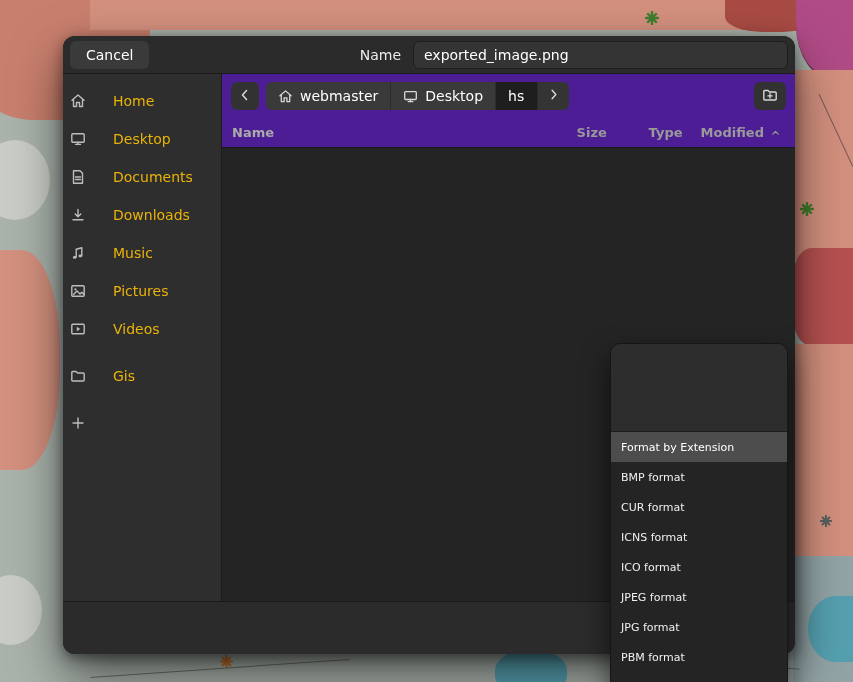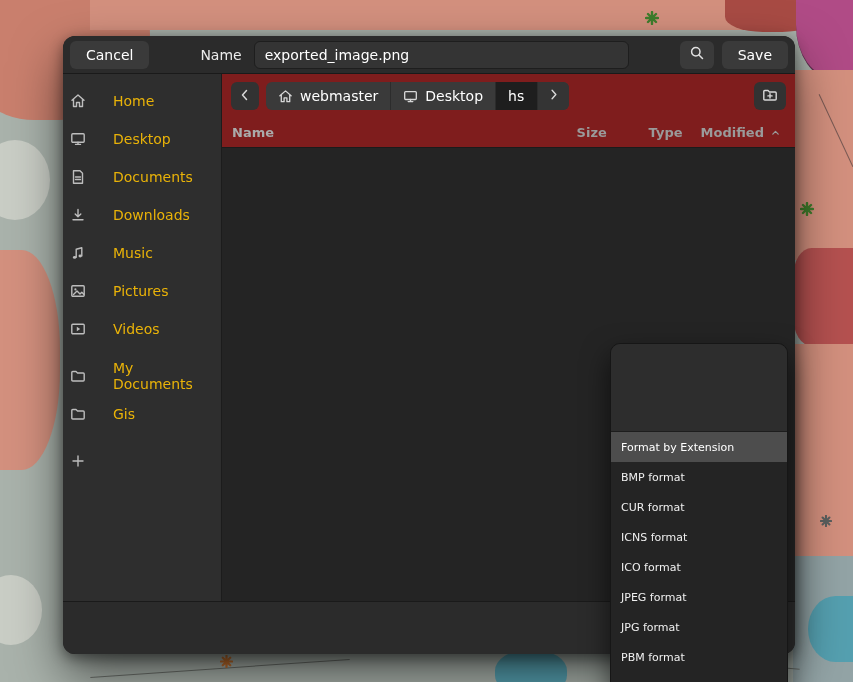--- a/index.html
+++ b/index.html
@@ -26,21 +26,21 @@
     color:#ffffff; font:14px "DejaVu Sans","Liberation Sans",sans-serif; padding:0 10px; }
   .hb-right { display:flex; align-items:center; gap:8px; margin-left:auto; }
 
   .dlg-body { flex:1 1 auto; display:flex; min-height:0; }
   .sidebar { width:159px; flex:0 0 159px; background:#2e2e2e; border-right:1px solid #1c1c1c; padding-top:8px; }
   .side-item { height:38px; display:flex; align-items:center; gap:27px; padding:0 7px;
     color:#eab308; font-size:14px; cursor:pointer; }
   .side-item svg { color:#bdbdbd; flex:0 0 16px; }
   .side-sep { height:9px; }
 
-  .main { flex:1 1 auto; background:#7f1d1d; display:flex; flex-direction:column; min-width:0; }
+  .main { flex:1 1 auto; background:#4c1d95; display:flex; flex-direction:column; min-width:0; }
   .pathbar { height:44px; display:flex; align-items:center; gap:7px; padding:0 9px; }
   .sq-btn { width:28px; height:28px; background:#323232; border:none; border-radius:6px;
     display:flex; align-items:center; justify-content:center; color:#d8d8d8; cursor:pointer; }
   .crumbs { display:flex; height:28px; background:#3a3a3a; border-radius:6px; overflow:hidden; }
   .crumb { display:flex; align-items:center; gap:7px; padding:0 12px; font-size:14px; color:#fff;
     border-right:1px solid #2c2c2c; cursor:pointer; }
   .crumb svg { color:#d8d8d8; }
   .crumb.active { background:#1e1e1e; min-width:42px; }
   .crumb.chev { padding:0 8px; border-right:none; background:#343434; color:#c8c8c8; }
   .pb-spacer { flex:1; }
@@ -117,31 +117,20 @@
   </div>
 
   <div class="dialog">
 
     <div class="headerbar">
       <button class="btn">Cancel</button>
       <div class="name-group">
         <span class="name-label">Name</span>
         <input class="entry" type="text" value="exported_image.png" style="">
       </div>
-      <div class="hb-right">
-        <button class="btn icon-btn">
-          <span>
-            <svg width="16" height="16" viewBox="0 0 16 16" fill="none" stroke="currentColor" stroke-width="1.5" stroke-linecap="round">
-                <circle cx="6.8" cy="6.8" r="4.2"></circle>
-                <path d="M10 10 L13.5 13.5"></path>
-              </svg>
-          </span>
-        </button>
-        <button class="btn">Save</button>
-      </div>
     </div>
 
     <div class="dlg-body">
 
       <aside class="sidebar">
         <div class="side-item">
           <svg width="16" height="16" viewBox="0 0 16 16" fill="none" stroke="currentColor" stroke-width="1.4" stroke-linecap="round" stroke-linejoin="round">
               <path d="M2 7.2 L8 2 L14 7.2 M3.5 6.2 V13.5 H6.5 V9.5 H9.5 V13.5 H12.5 V6.2"></path>
             </svg>
           <span>Home</span>
@@ -183,26 +172,20 @@
           <span>Pictures</span>
         </div>
         <div class="side-item">
           <svg width="16" height="16" viewBox="0 0 16 16" fill="none" stroke="currentColor" stroke-width="1.4" stroke-linecap="round" stroke-linejoin="round">
               <rect x="1.8" y="3.3" width="12.4" height="9.4" rx="1"></rect>
               <path d="M6.8 5.8 L10.2 8 L6.8 10.2 Z" fill="currentColor" stroke="none"></path>
             </svg>
           <span>Videos</span>
         </div>
         <div class="side-sep"></div>
-        <div class="side-item">
-          <svg width="16" height="16" viewBox="0 0 16 16" fill="none" stroke="currentColor" stroke-width="1.4" stroke-linecap="round" stroke-linejoin="round">
-              <path d="M1.8 4.5 Q1.8 3.5 2.8 3.5 H6 L7.5 5 H13.2 Q14.2 5 14.2 6 V12 Q14.2 13 13.2 13 H2.8 Q1.8 13 1.8 12 Z"></path>
-            </svg>
-          <span>My Documents</span>
-        </div>
         <div class="side-item">
           <svg width="16" height="16" viewBox="0 0 16 16" fill="none" stroke="currentColor" stroke-width="1.4" stroke-linecap="round" stroke-linejoin="round">
               <path d="M1.8 4.5 Q1.8 3.5 2.8 3.5 H6 L7.5 5 H13.2 Q14.2 5 14.2 6 V12 Q14.2 13 13.2 13 H2.8 Q1.8 13 1.8 12 Z"></path>
             </svg>
           <span>Gis</span>
         </div>
         <div class="side-sep"></div>
         <div class="side-item">
           <svg width="16" height="16" viewBox="0 0 16 16" fill="none" stroke="currentColor" stroke-width="1.4" stroke-linecap="round">
               <path d="M8 3 V13 M3 8 H13"></path>

